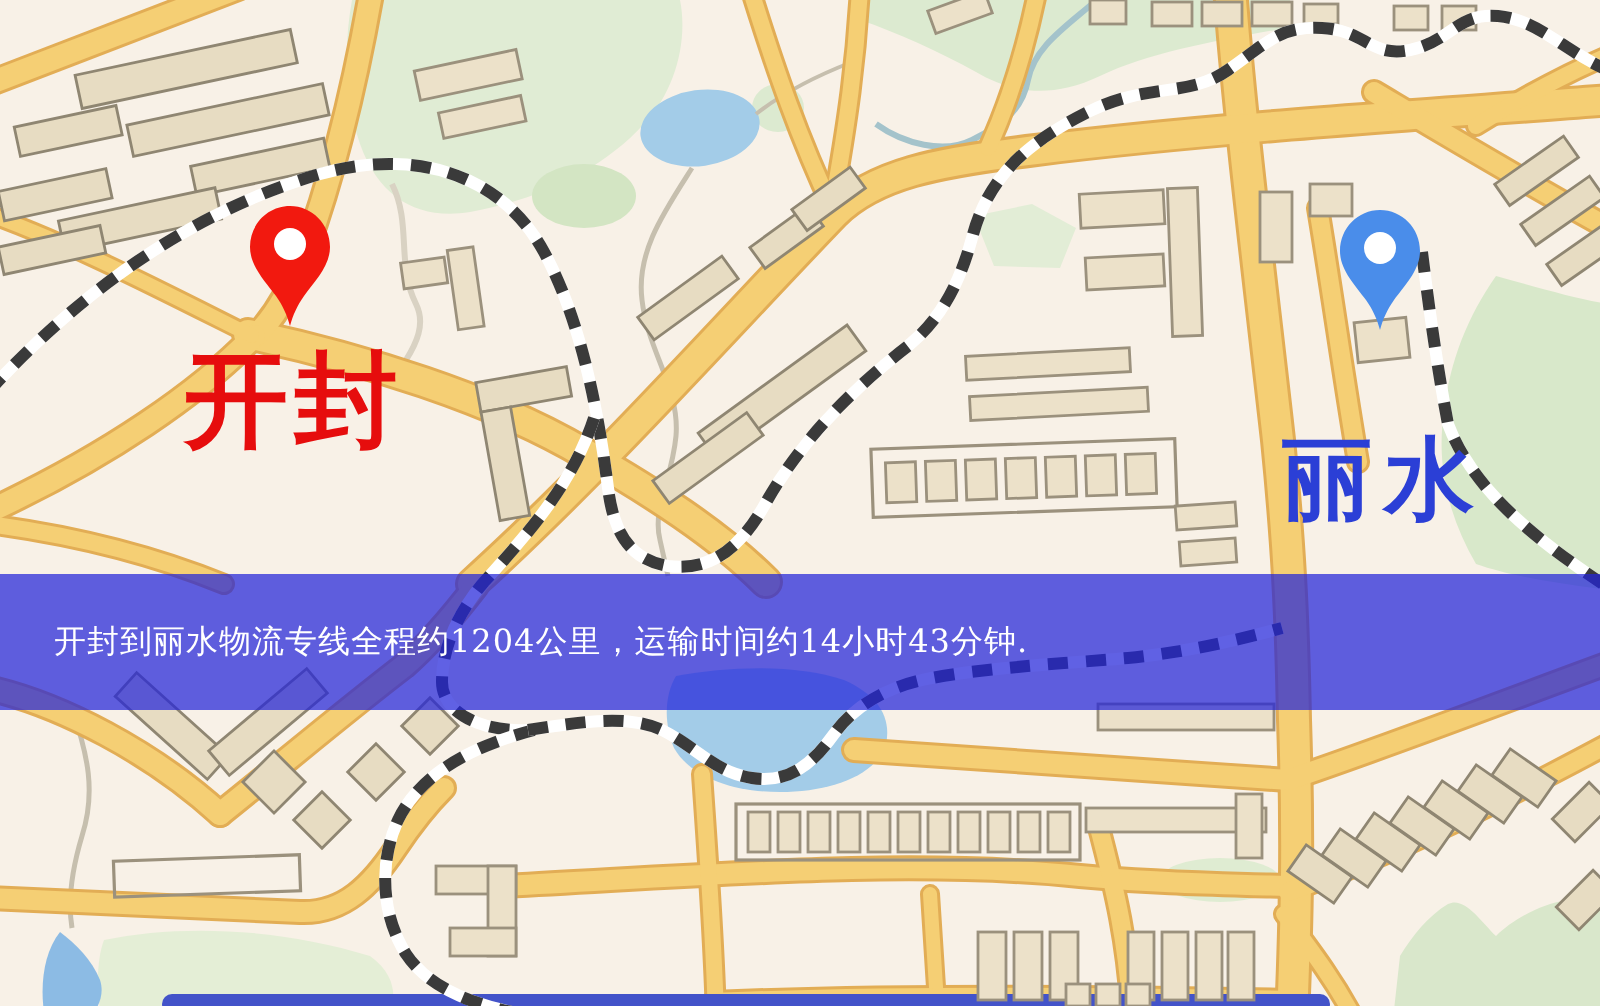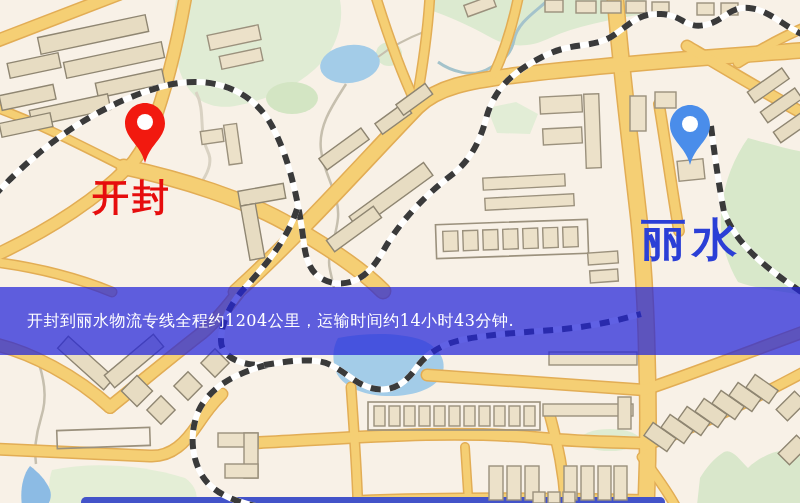--- a/index.html
+++ b/index.html
@@ -19,22 +19,22 @@
   .banner{position:absolute;left:0;top:287px;width:800px;height:68px;
           background:rgba(34,36,218,0.72);display:flex;align-items:center;
           box-sizing:border-box;padding-left:27px;}
   .banner-text{color:#ffffff;font-size:16px;letter-spacing:0.5px;white-space:nowrap;
           font-family:"DejaVu Serif","Liberation Serif",serif;}
   
   .pin{position:absolute;width:44px;height:64px;}
   .pin-origin{left:123px;top:101px;}
   .pin-dest{left:668px;top:103px;}
   .maplabel{position:absolute;font-weight:bold;line-height:1;white-space:nowrap;}
-  .label-origin{left:92px;top:179px;font-size:37px;color:#e60d0d;letter-spacing:3px;
-          font-family:Liberation Serif, serif;}
+  .label-origin{left:92px;top:179px;font-size:52px;color:#e60d0d;letter-spacing:3px;
+          font-family:Liberation Mono, monospace;}
   .label-dest{left:641px;top:178px;font-size:45px;color:#2b3fd6;font-weight:600;letter-spacing:6px;
           font-family:"DejaVu Serif","Liberation Serif",serif;margin-top:39px;}
 </style>
 </head>
 <body>
 
 <div class="stage">
 
   <svg width="800" height="503" viewBox="0 0 800 503">
 

